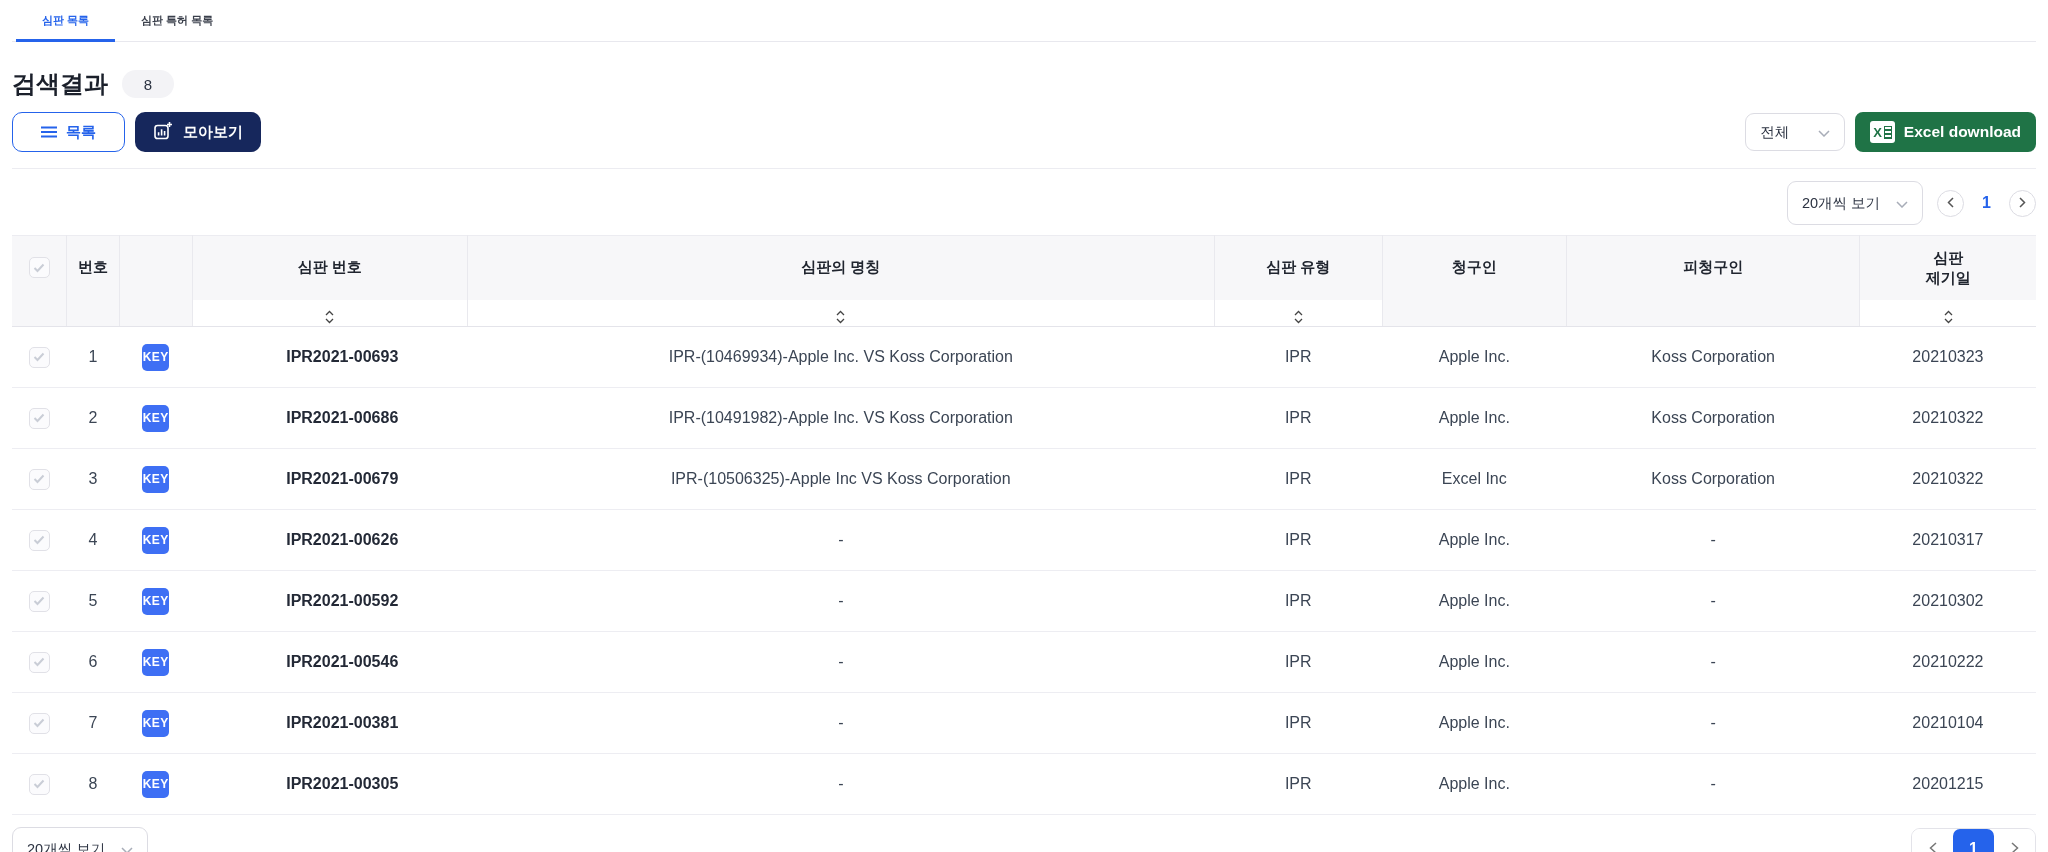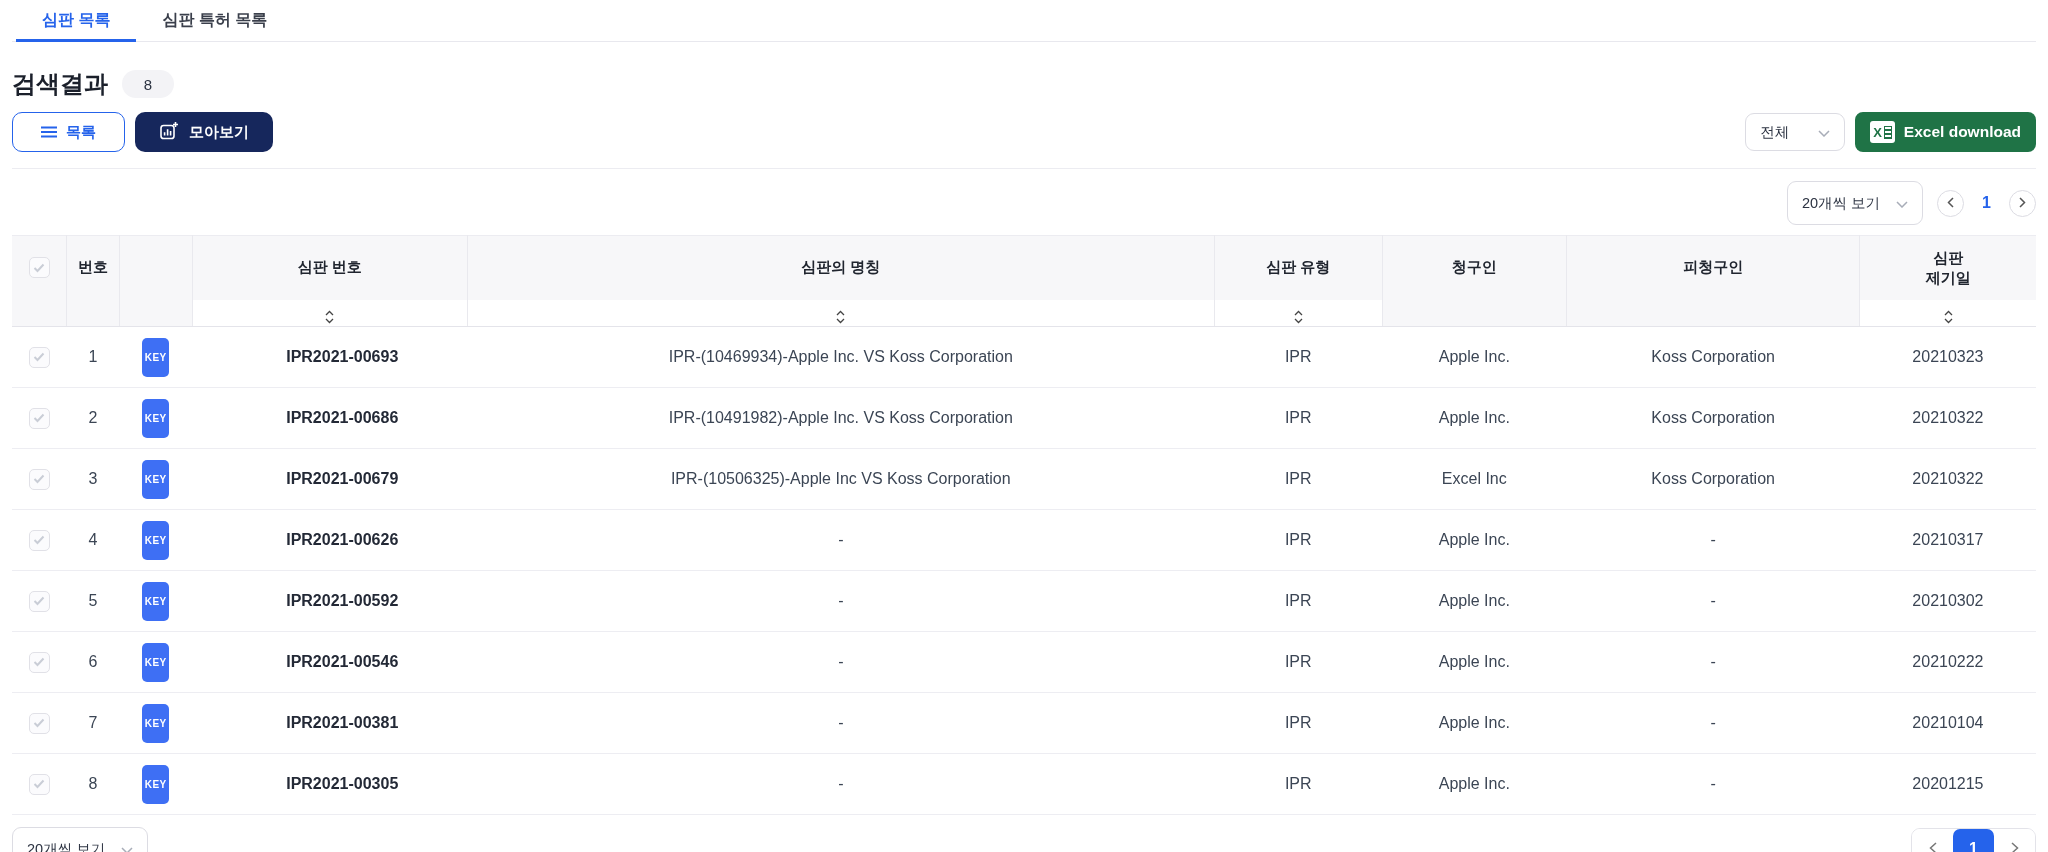--- a/index.html
+++ b/index.html
@@ -1,38 +1,38 @@
 <!DOCTYPE html>
 <html><head>
 <meta charset="utf-8">
 <style>
   * { margin:0; padding:0; box-sizing:border-box; }
   html,body { background:#fff; font-family:"Liberation Sans","DejaVu Sans",sans-serif; color:#2c3342; }
   .page { width:2048px; min-height:852px; padding:0 12px; background:#fff; }
 
   
   .tabbar { display:flex; align-items:flex-end; height:42px; border-bottom:1px solid #e8e8ee; padding-left:4px; }
-  .tab { position:relative; height:42px; display:flex; align-items:center; padding:15px 26px; font-size:16px;
+  .tab { position:relative; height:42px; display:flex; align-items:center; padding:15px 26px; font-size:11px;
          font-weight:600; color:#3a3f4b; cursor:pointer; }
   .tab.active { color:#2563eb; }
   .tab.active::after { content:""; position:absolute; left:0; right:0; bottom:-1px; height:3px; background:#2563eb; }
 
   
   .results-row { display:flex; align-items:center; gap:14px; margin-top:26px; }
   .results-title { font-size:24px; font-weight:700; color:#1b202b; }
   .count-badge { display:inline-flex; align-items:center; justify-content:center; min-width:52px; height:28px;
                  padding:0 16px; background:#f3f3f6; border-radius:15px; font-size:15px; color:#2c3342; }
 
   
   .toolbar { display:flex; align-items:center; justify-content:space-between; margin-top:12px; }
   .toolbar-left, .toolbar-right { display:flex; align-items:center; gap:10px; }
   .btn { display:inline-flex; align-items:center; gap:9px; height:40px; border-radius:10px; font-size:15px;
          font-weight:600; cursor:pointer; border:none; }
   .btn-list { background:#fff; border:1px solid #2563eb; color:#2563eb; padding:0 28px; }
-  .btn-collect { background:#16275c; color:#fff; padding:0 24px; }
+  .btn-collect { background:#16275c; color:#fff; padding:0 18px; }
   .select { display:inline-flex; align-items:center; justify-content:space-between; gap:16px; height:38px;
             padding:0 14px; border:1px solid #dcdce3; border-radius:9px; background:#fff; font-size:14.5px;
             color:#2c3342; cursor:pointer;text-align:right; }
   .select.wide { min-width:100px; }
   .btn-excel { background:#1f7346; color:#fff; padding:0 15px; height:40px; border-radius:8px; font-size:15.5px; }
   .excel-icon { display:inline-flex; align-items:center; gap:2px; background:#fff; border-radius:3px; padding:2px 3px; height:22px; }
   .excel-icon .xi-x { color:#1f7346; font-weight:800; font-size:13px; line-height:1; }
   .excel-icon .xi-grid { width:8px; height:13px; border:1px solid #1f7346;
             background:repeating-linear-gradient(to bottom, transparent 0 2.5px, #1f7346 2.5px 4px); }
 
@@ -53,22 +53,22 @@
              border-top:1px solid #ececf1; border-right:1px solid #e9e9ee; }
   thead th:last-child { border-right:none; }
   tr.sort-row td { height:27px; background:#f7f7f9; border-right:1px solid #e9e9ee; border-bottom:1px solid #e4e4ea;
                    text-align:center; }
   tr.sort-row td:last-child { border-right:none; }
   tr.sort-row td.sortable { background:#fff; cursor:pointer; }
   .sort-caret { display:inline-flex; flex-direction:column; gap:2px; align-items:center; line-height:0; }
   tbody td { height:61px; border-bottom:1px solid #ededf2; text-align:center; font-size:16px; color:#3b4554;
              overflow:hidden; white-space:nowrap; }
   .case-no { font-weight:700; color:#232936; cursor:pointer;margin-left:25px; }
-  .key-badge { display:inline-flex; align-items:center; justify-content:center; width:27px; height:39px;
-               background:#3e6ff4; border-radius:5px; color:#fff; font-size:10px; font-weight:700;
+  .key-badge { display:inline-flex; align-items:center; justify-content:center; width:27px; height:27px;
+               background:#3e6ff4; border-radius:5px; color:#fff; font-size:12px; font-weight:700;
                letter-spacing:.4px; cursor:pointer; }
   .checkbox { display:inline-flex; align-items:center; justify-content:center; width:21px; height:21px;
               border:1px solid #e1e1e7; border-radius:5px; background:#fbfbfd; cursor:pointer; }
   .hdr-twoline { line-height:1.35; }
 
   
   .bottom-controls { display:flex; align-items:center; justify-content:space-between; margin-top:12px; padding-bottom:6px; }
   .pagination-group { display:inline-flex; align-items:stretch; border:1px solid #e3e3e9; border-radius:9px;
                       overflow:hidden; background:#fff; }
   .pg-btn { width:41px; height:41px; display:flex; align-items:center; justify-content:center; background:#fff;

